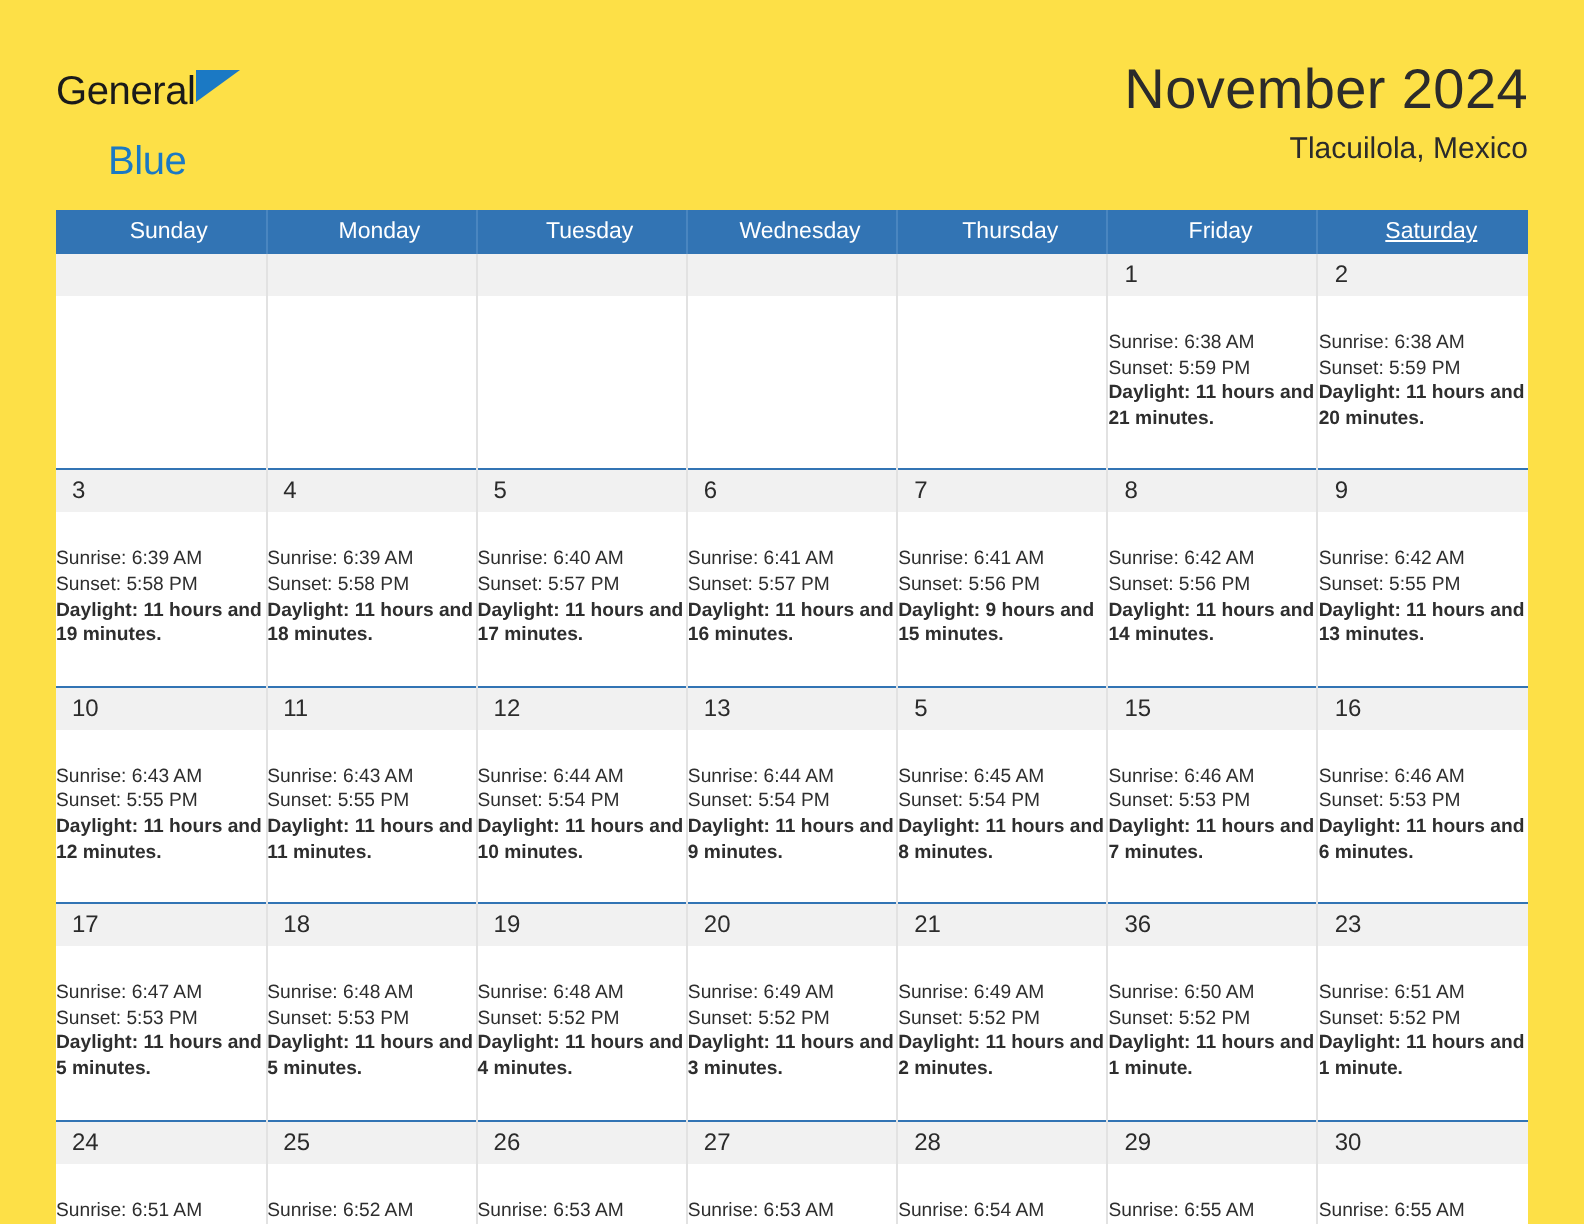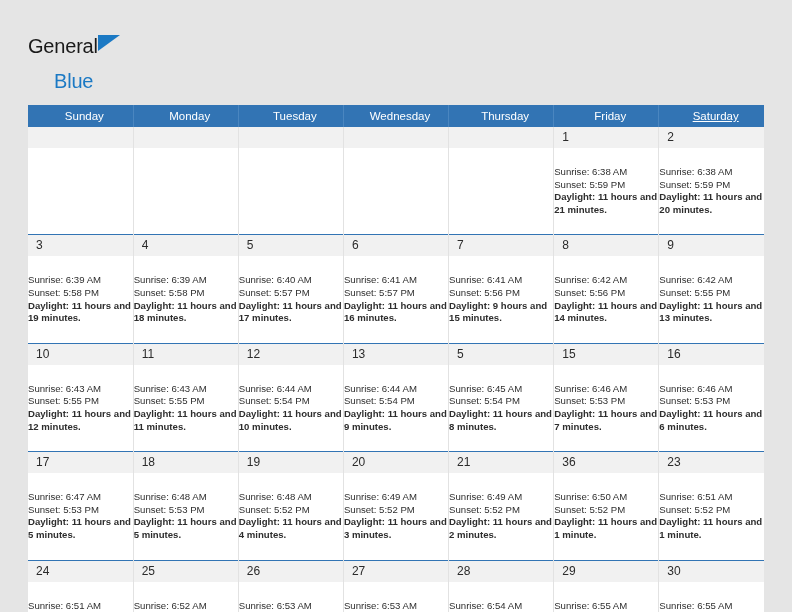--- a/index.html
+++ b/index.html
@@ -9,21 +9,21 @@
     height: 612px;
     background: #ffffff;
     font-family: "Liberation Sans", sans-serif;
     overflow: hidden;
   }
 
   .page {
     position: relative;
     width: 792px;
     height: 612px;
-    background: #e5e5e5;
+    background: #fde047;
   }
 
   
   .topbar {
     position: absolute;
     left: 28px;
     top: 26px;
     width: 736px;
     height: 72px;
     display: flex;
@@ -147,20 +147,24 @@
 <div class="page">
 
   <div class="topbar">
 
     <div class="logo">
       <span class="logo-general">General</span>
       <span class="logo-triangle"></span>
       <span class="logo-blue">Blue</span>
     </div>
 
+    <div class="titleblock">
+      <div class="cal-title">November 2024</div>
+      <div class="cal-subtitle">Tlacuilola, Mexico</div>
+    </div>
 
   </div>
 
   <table class="calendar">
     <thead>
       <tr>
         <th>Sunday</th>
         <th>Monday</th>
         <th>Tuesday</th>
         <th>Wednesday</th>

